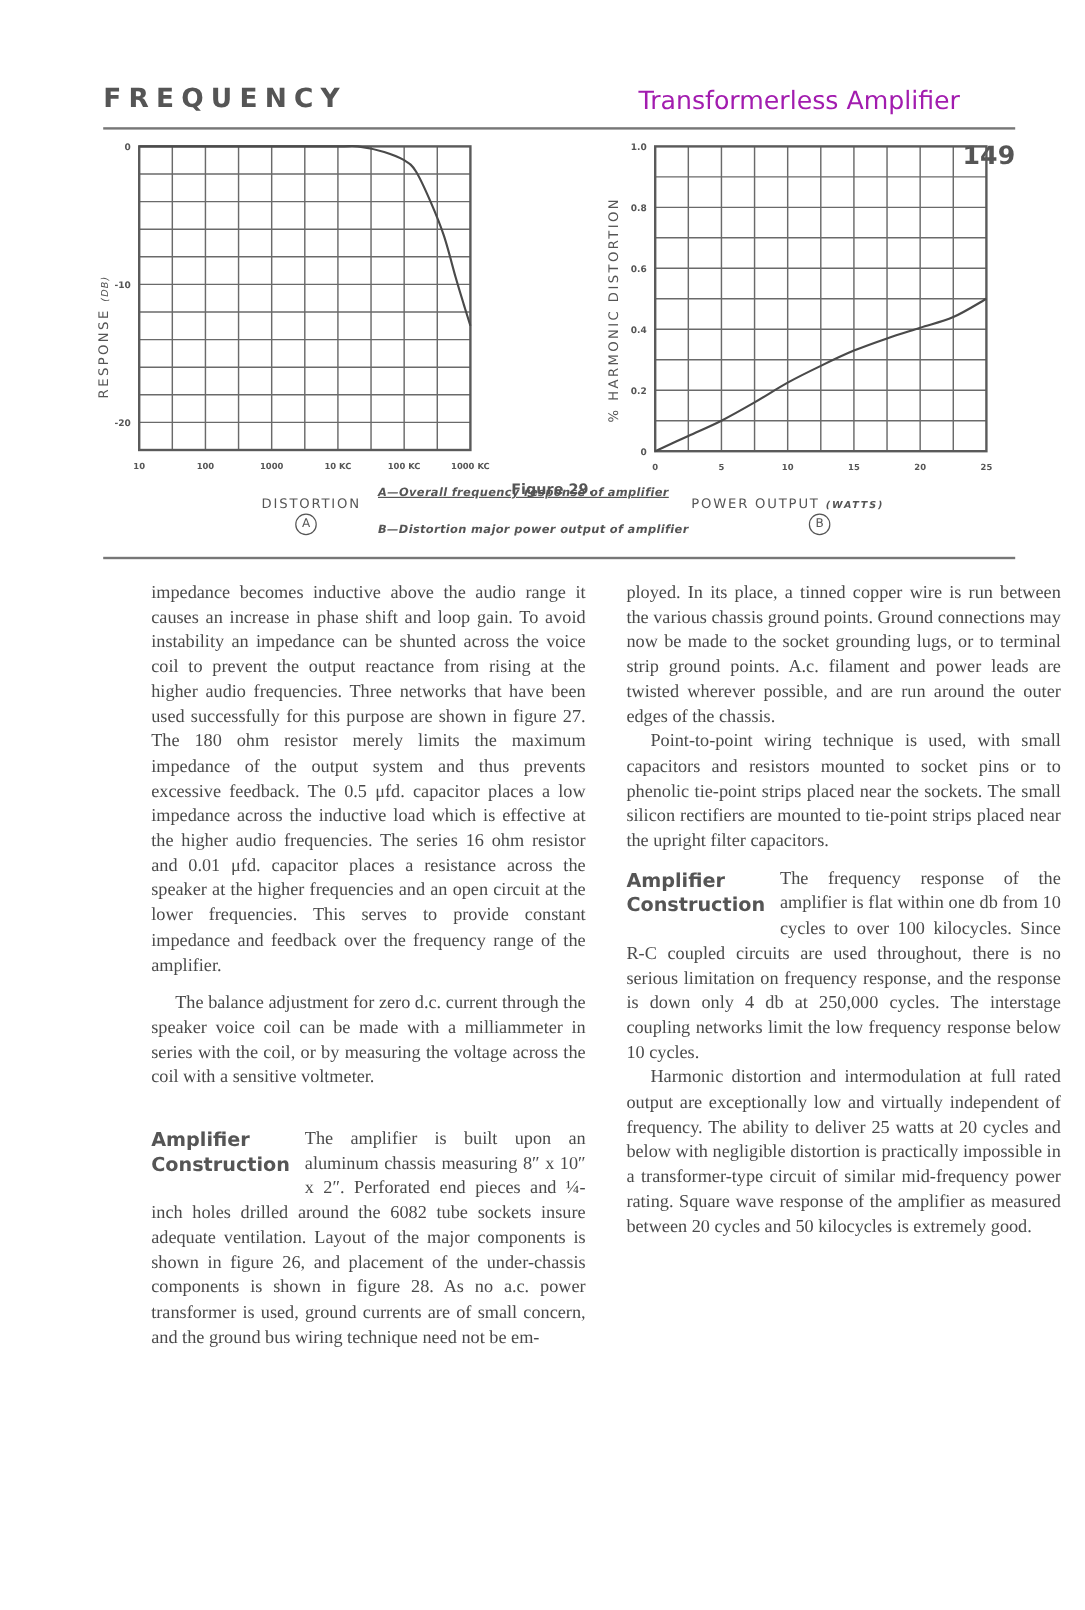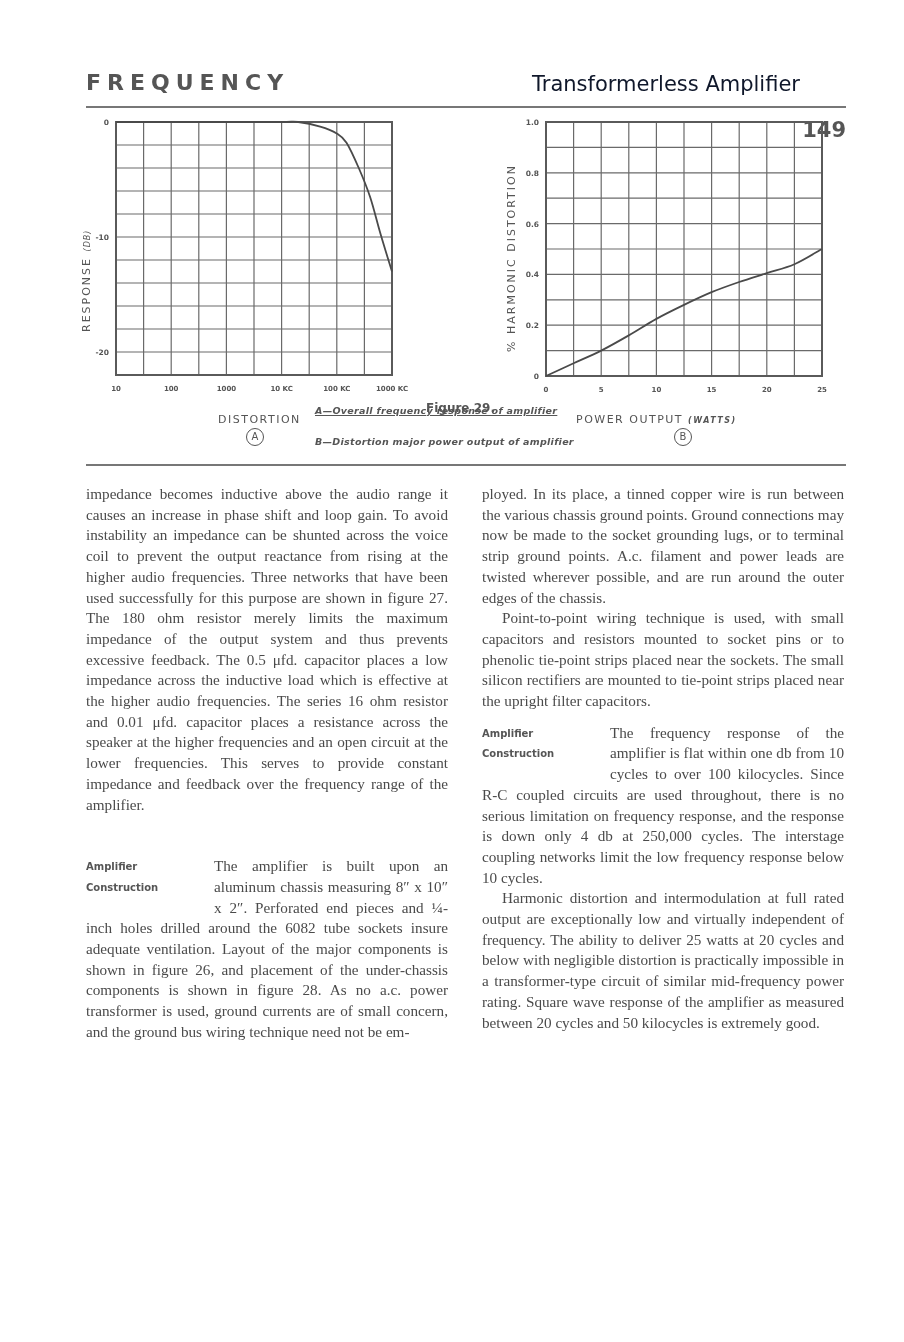--- a/index.html
+++ b/index.html
@@ -1,40 +1,40 @@
 <!DOCTYPE html>
 <html><head>
 <meta charset="utf-8">
 <style>
   html, body { margin: 0; padding: 0; background: #ffffff; }
   body { width: 904px; height: 1342px; position: relative; overflow: hidden; color: #4a4a4a; }
   .header { position: absolute; left: 86px; right: 58px; top: 70px; height: 40px; }
   .hb { position: absolute; left: 0; top: 0; font-family: "DejaVu Sans", sans-serif; font-weight: bold; font-size: 22px; letter-spacing: 6px; color: #555; }
-  .htitle { position: absolute; right: 46px; top: 2px; font-family: "DejaVu Sans", sans-serif; font-size: 21px; color: #0f172a; }
+  .htitle { position: absolute; right: 46px; top: 2px; font-family: "DejaVu Sans", sans-serif; font-size: 21px; color: #a21caf; }
   .hpage { position: absolute; right: 0; top: 0; font-family: "DejaVu Sans", sans-serif; font-weight: bold; font-size: 21px; color: #555; margin-top: 48px; }
   .hrule { position: absolute; left: 86px; right: 58px; top: 106px; height: 2px; background: #777; }
   .figure { position: absolute; left: 0; top: 110px; width: 904px; height: 350px; }
   .figure svg { position: absolute; left: 0; top: 0; }
   .fig-title { position: absolute; left: 426px; top: 291px; font-family: "DejaVu Sans", sans-serif; font-weight: bold; font-size: 12px; color: #555; }
   .fig-cap { position: absolute; left: 315px; font-family: "DejaVu Sans", sans-serif; font-weight: bold; font-style: italic; font-size: 9.5px; color: #555; letter-spacing: 0.3px; }
   .cap-a { top: 295px; text-decoration: underline; }
   .cap-b { top: 326px; }
   .axis-title { position: absolute; font-family: "DejaVu Sans", sans-serif; font-size: 11px; color: #555; letter-spacing: 1.5px; }
   .circ { position: absolute; width: 16px; height: 16px; border: 1.4px solid #555; border-radius: 50%; font-family: "DejaVu Sans", sans-serif; font-size: 10px; line-height: 16px; text-align: center; color: #555; }
   .yt { position: absolute; font-family: "DejaVu Sans", sans-serif; font-size: 11px; color: #555; letter-spacing: 2px; transform-origin: left top; transform: rotate(-90deg); white-space: nowrap; }
   .yt .unit { font-style: italic; font-size: 8px; letter-spacing: 1px; }
   .rule2 { position: absolute; left: 86px; right: 58px; top: 464px; height: 2px; background: #777; }
-  .col { position: absolute; top: 484px; width: 362px; font-family: "Liberation Serif", serif; font-size: 15.2px; line-height: 20.7px; color: #4a4a4a; text-align: justify; }
+  .col { position: absolute; top: 484px; width: 362px; font-family: "Liberation Serif", serif; font-size: 15.2px; line-height: 20.7px; color: #4a4a4a; text-align: justify; margin-left: 40px; }
   .col p { margin: 0; }
   .col p.ind { text-indent: 20px; }
   .col-left { left: 86px; }
   .col-right { left: 482px; }
   .gap { height: 11px; }
   .gap-big { height: 30px; }
-  .side-head { float: left; width: 128px; font-family: "DejaVu Sans", sans-serif; font-weight: bold; font-size: 10px; line-height: 20.7px; color: #555; margin-top: 1px; }
+  .side-head { float: left; width: 128px; font-family: "DejaVu Sans", sans-serif; font-weight: bold; font-size: 16px; line-height: 20.7px; color: #555; margin-top: 1px; }
 </style>
 </head>
 <body>
 
 <div class="header">
   <span class="hb">FREQUENCY</span>
   <span class="htitle">Transformerless Amplifier</span>
   <span class="hpage">149</span>
 </div>
 <div class="hrule"></div>
@@ -122,20 +122,21 @@
   <div class="fig-title">Figure 29.</div>
   <div class="fig-cap cap-a">A—Overall frequency response of amplifier</div>
   <div class="fig-cap cap-b">B—Distortion major power output of amplifier</div>
 </div>
 
 <div class="rule2"></div>
 
 <div class="col col-left">
   <p>impedance becomes inductive above the audio range it causes an increase in phase shift and loop gain. To avoid instability an impedance can be shunted across the voice coil to prevent the output reactance from rising at the higher audio frequencies. Three networks that have been used successfully for this purpose are shown in figure 27. The 180 ohm resistor merely limits the maximum impedance of the output system and thus prevents excessive feedback. The 0.5 μfd. capacitor places a low impedance across the inductive load which is effective at the higher audio frequencies. The series 16 ohm resistor and 0.01 μfd. capacitor places a resistance across the speaker at the higher frequencies and an open circuit at the lower frequencies. This serves to provide constant impedance and feedback over the frequency range of the amplifier.</p>
   <div class="gap"></div>
+  <p class="ind">The balance adjustment for zero d.c. current through the speaker voice coil can be made with a milliammeter in series with the coil, or by measuring the voltage across the coil with a sensitive voltmeter.</p>
   <div class="gap-big"></div>
   <div class="side-head">
     <div>Amplifier</div>
     <div>Construction</div>
   </div>
   <p>The amplifier is built upon an aluminum chassis measuring 8″ x 10″ x 2″. Perforated end pieces and ¼-inch holes drilled around the 6082 tube sockets insure adequate ventilation. Layout of the major components is shown in figure 26, and placement of the under-chassis components is shown in figure 28. As no a.c. power transformer is used, ground currents are of small concern, and the ground bus wiring technique need not be em-</p>
 </div>
 
 <div class="col col-right">
   <p>ployed. In its place, a tinned copper wire is run between the various chassis ground points. Ground connections may now be made to the socket grounding lugs, or to terminal strip ground points. A.c. filament and power leads are twisted wherever possible, and are run around the outer edges of the chassis.</p>

